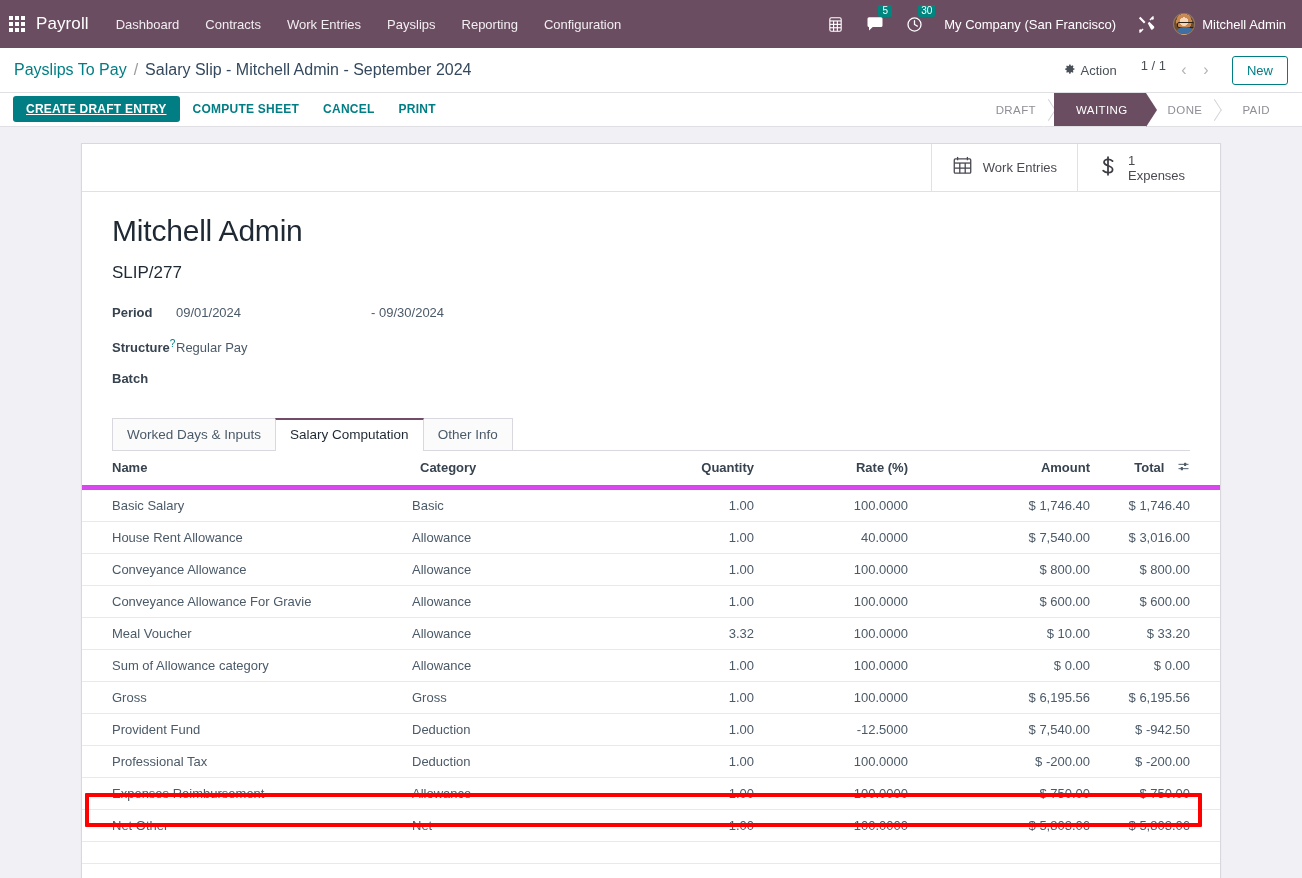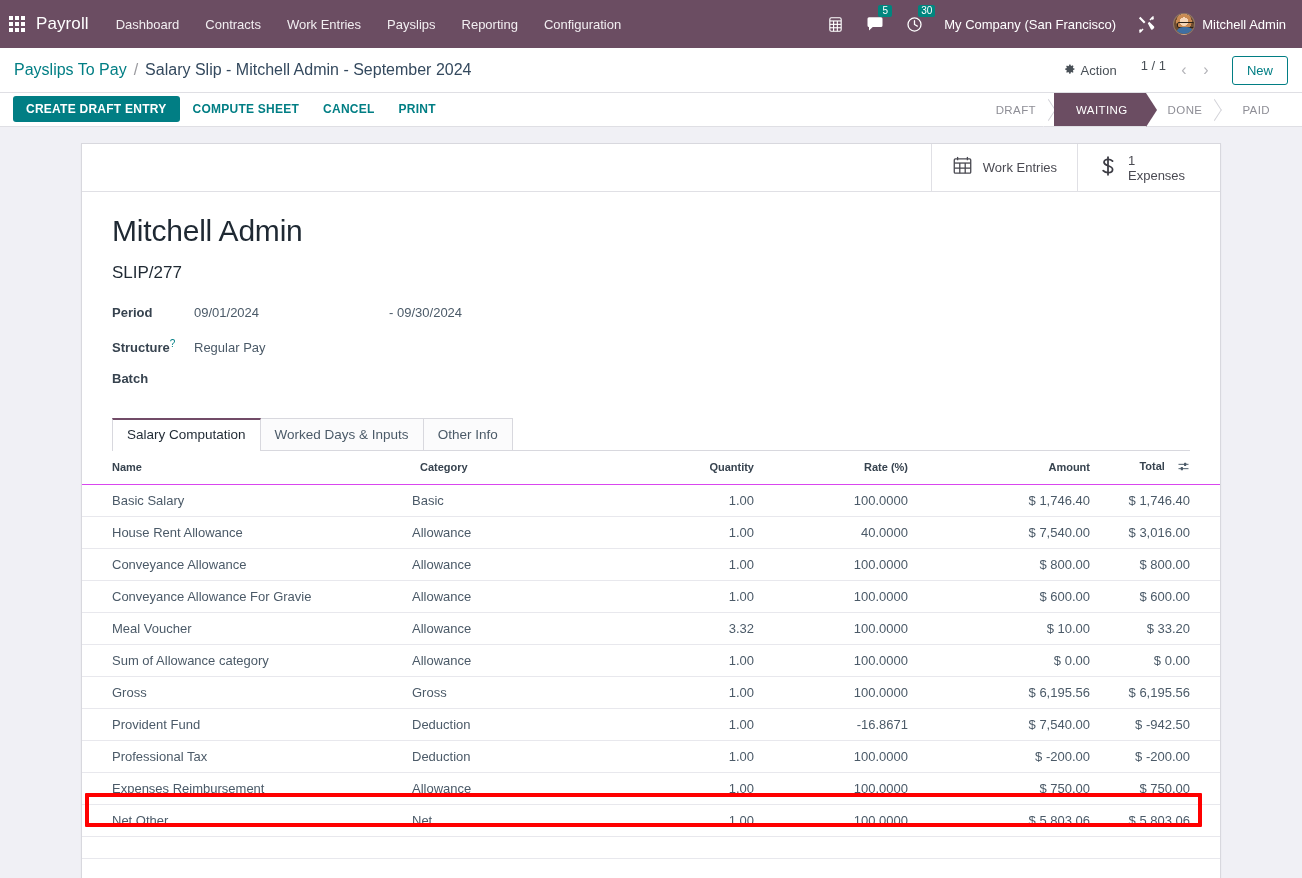--- a/index.html
+++ b/index.html
@@ -167,20 +167,21 @@
     border: none;
     font-size: 12px;
     font-weight: 700;
     letter-spacing: .25px;
     padding: 0 13px;
     margin: 3px 0 4px 0;
     border-radius: 3px;
     cursor: pointer;
     font-family: inherit;
     text-transform: uppercase;
+    text-decoration: underline;
   }
   .btn-text {
     background: transparent;
     color: #017e84;
     border: none;
     font-size: 12px;
     font-weight: 700;
     letter-spacing: .25px;
     padding: 0 11px;
     margin: 3px 0 4px 2px;
@@ -286,21 +287,21 @@
     letter-spacing: -0.2px;
   }
   .record-sub {
     font-size: 17px;
     color: #1f2933;
     margin-top: 14px;
   }
   .form-grid { margin-top: 22px; }
   .frow { display: flex; align-items: baseline; min-height: 33px; }
   .flabel {
-    width: 82px;
+    width: 64px;
     font-size: 13px;
     font-weight: 700;
     color: #37434f;
     flex: none;
   }
   .flabel sup { color: #017e84; font-size: 10px; font-weight: 400; cursor: pointer; }
   .fvalue {
     font-size: 13px;
     color: #4b5a68;
     min-width: 40px;
@@ -343,23 +344,23 @@
   
   .list-wrap { margin: 0 -30px; }
   table.olist {
     width: 100%;
     border-collapse: collapse;
     font-size: 13px;
   }
   table.olist thead th {
     font-weight: 700;
     color: #37434f;
-    font-size: 11px;
+    font-size: 13px;
     padding: 9px 0 9px 8px;
-    border-bottom: 1px solid #d946ef;
+    border-bottom: 5px solid #d946ef;
     text-align: left;
     white-space: nowrap;
   }
   table.olist th.num, table.olist td.num { text-align: right; }
   table.olist tbody td {
     padding: 8px 0;
     border-bottom: 1px solid #e8e8ed;
     color: #4b5a68;
     white-space: nowrap;
   }
@@ -555,22 +556,22 @@
             <div class="fvalue">Regular Pay</div>
           </div>
           <div class="frow">
             <div class="flabel">Batch</div>
             <div class="fvalue"></div>
           </div>
         </div>
 
         <div class="notebook">
           <div class="tabs">
+            <div class="tab">Worked Days &amp; Inputs</div>
             <div class="tab active">Salary Computation</div>
-            <div class="tab">Worked Days &amp; Inputs</div>
             <div class="tab">Other Info</div>
           </div>
 
           <div class="list-wrap">
             <table class="olist">
               <thead>
                 <tr>
                   <th class="col-name">Name</th>
                   <th class="col-cat">Category</th>
                   <th class="num col-qty">Quantity</th>
@@ -643,21 +644,21 @@
                   <td class="col-cat">Gross</td>
                   <td class="num col-qty">1.00</td>
                   <td class="num col-rate">100.0000</td>
                   <td class="num col-amount">$ 6,195.56</td>
                   <td class="num col-total">$ 6,195.56</td>
                 </tr>
                 <tr>
                   <td class="col-name">Provident Fund</td>
                   <td class="col-cat">Deduction</td>
                   <td class="num col-qty">1.00</td>
-                  <td class="num col-rate">-16.8671</td>
+                  <td class="num col-rate">-12.5000</td>
                   <td class="num col-amount">$ 7,540.00</td>
                   <td class="num col-total">$ -942.50</td>
                 </tr>
                 <tr>
                   <td class="col-name">Professional Tax</td>
                   <td class="col-cat">Deduction</td>
                   <td class="num col-qty">1.00</td>
                   <td class="num col-rate">100.0000</td>
                   <td class="num col-amount">$ -200.00</td>
                   <td class="num col-total">$ -200.00</td>

